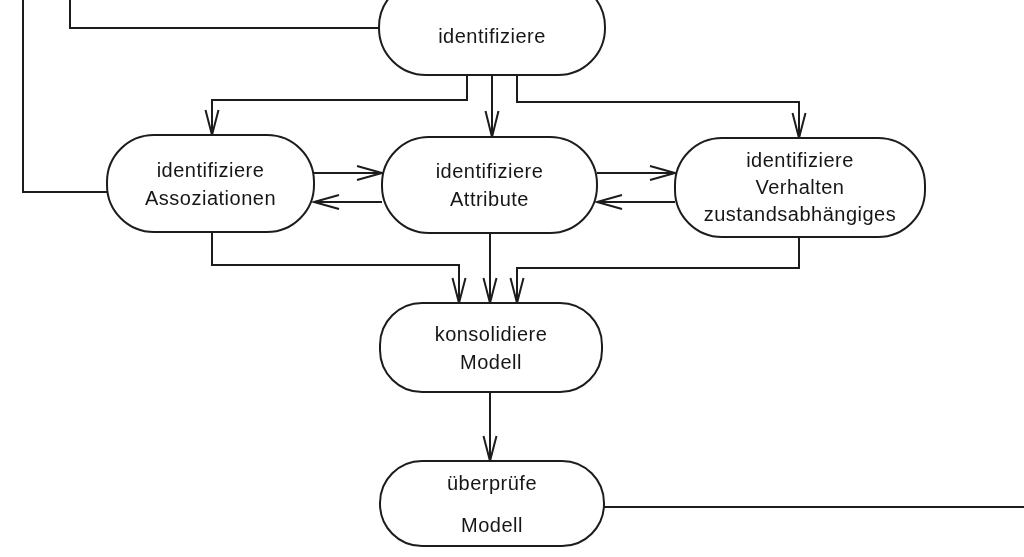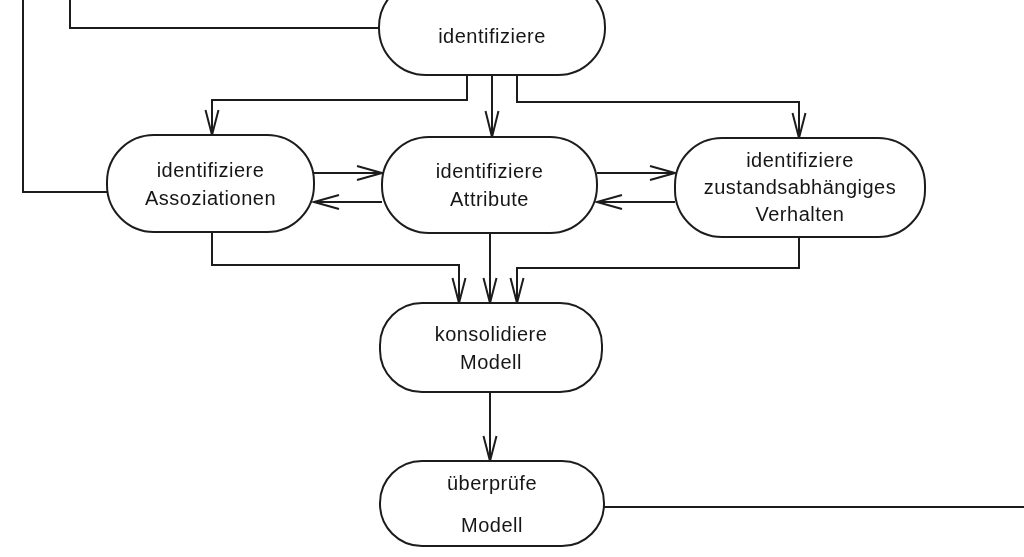--- a/index.html
+++ b/index.html
@@ -95,22 +95,22 @@
     <span>Assoziationen</span>
   </div>
 
   <div class="node node-attribute">
     <span>identifiziere</span>
     <span>Attribute</span>
   </div>
 
   <div class="node node-verhalten">
     <span>identifiziere</span>
+    <span>Verhalten</span>
     <span>zustandsabhängiges</span>
-    <span>Verhalten</span>
   </div>
 
   <div class="node node-konsolidiere">
     <span>konsolidiere</span>
     <span>Modell</span>
   </div>
 
   <div class="node node-ueberpruefe">
     <span>überprüfe</span>
     <span>Modell</span>

